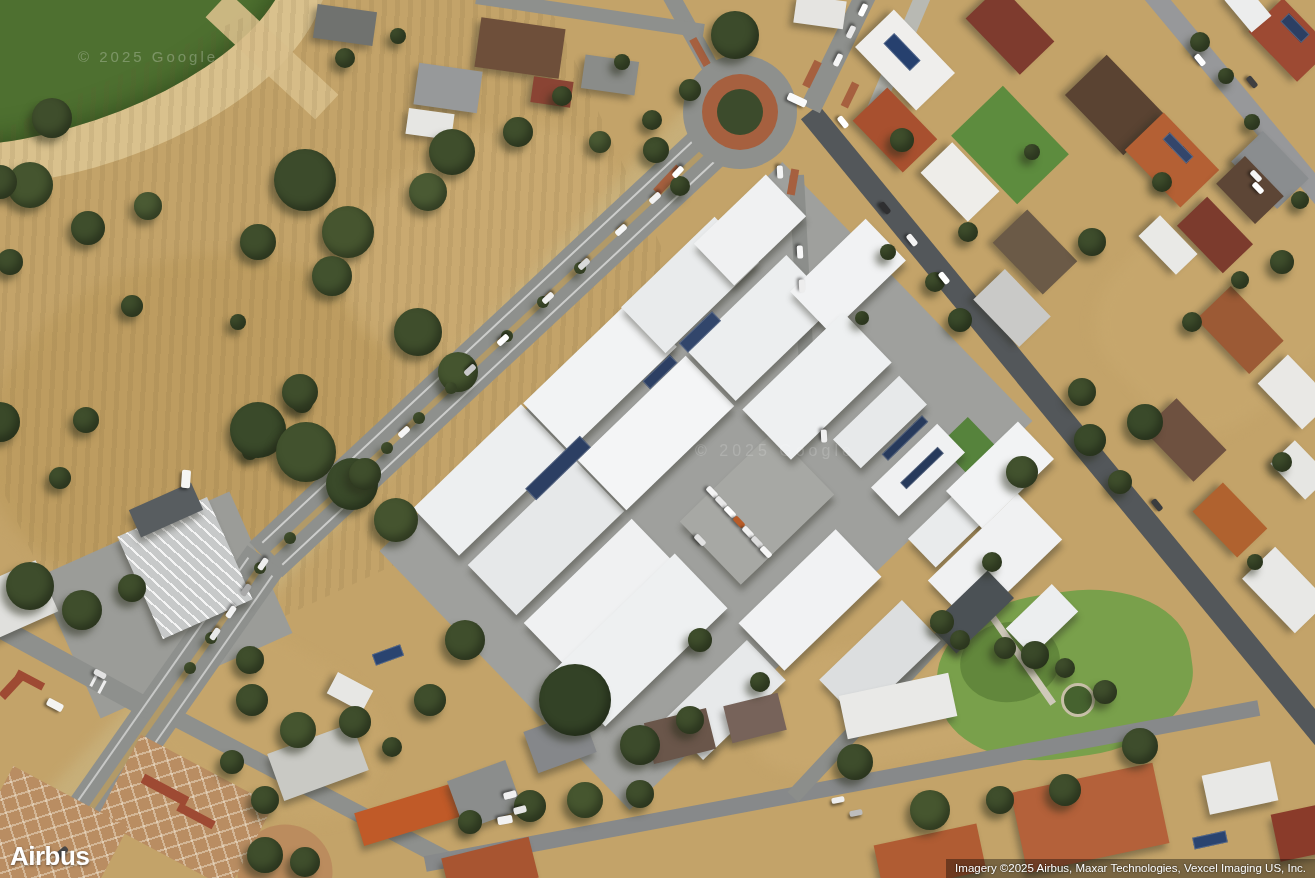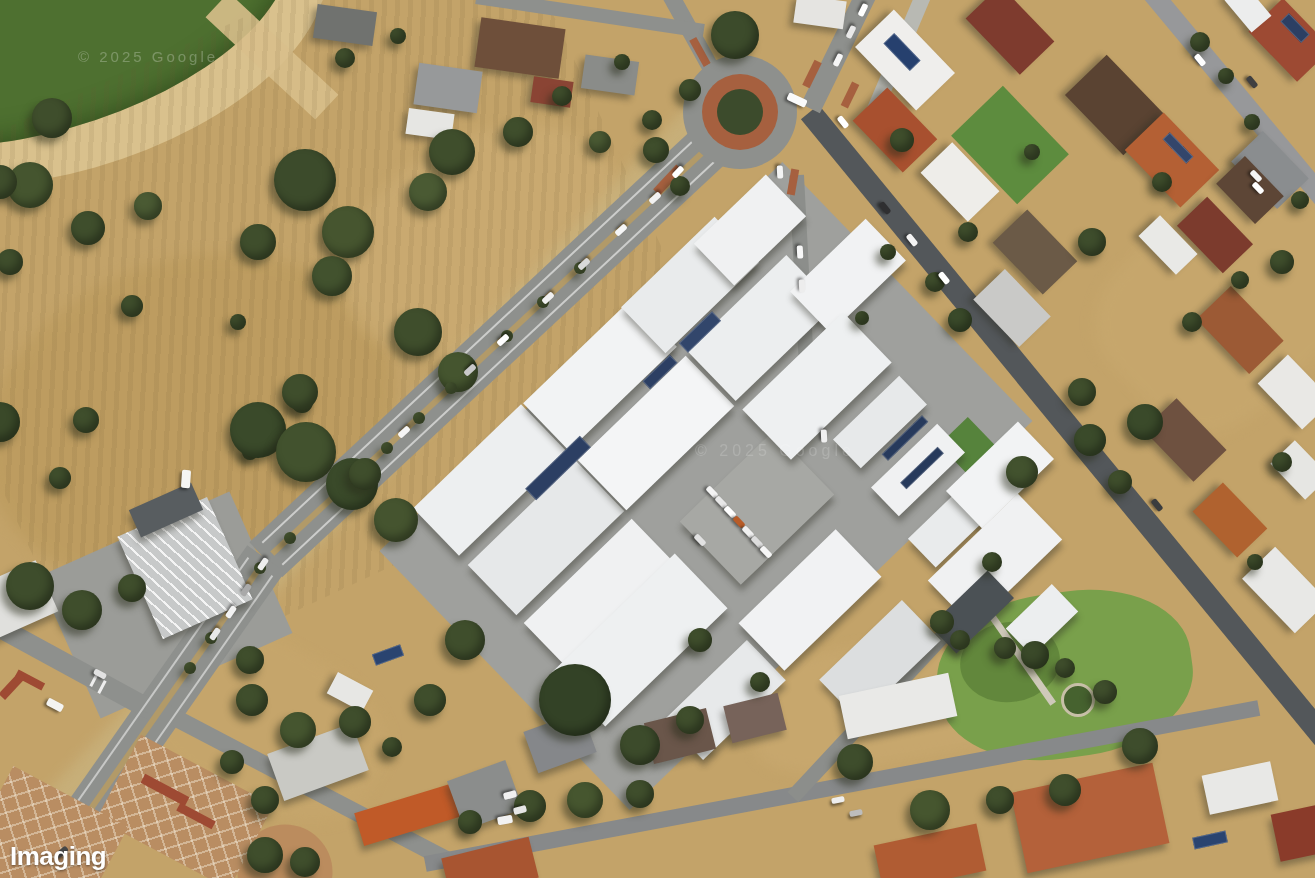--- a/index.html
+++ b/index.html
@@ -309,14 +309,15 @@
       <div class="el g-cars" style="left: 856px; top: 813px; width: 13px; height: 6px; transform: translate(-50%, -50%) rotate(-11deg); background-color: rgb(189, 189, 189);"></div>
       <div class="el g-cars" style="left: 186px; top: 479px; width: 9px; height: 18px; transform: translate(-50%, -50%) rotate(4deg); background-color: rgb(245, 245, 243);"></div>
       <div class="el g-cars" style="left: 510px; top: 795px; width: 7px; height: 13px; transform: translate(-50%, -50%) rotate(75deg); background-color: rgb(240, 240, 240);"></div>
       <div class="el g-cars" style="left: 520px; top: 810px; width: 7px; height: 13px; transform: translate(-50%, -50%) rotate(75deg); background-color: rgb(230, 230, 230);"></div>
       <div class="el g-cars" style="left: 505px; top: 820px; width: 8px; height: 15px; transform: translate(-50%, -50%) rotate(80deg); background-color: rgb(242, 242, 242);"></div>
     </div>
 
   <div class="wm" style="left:78px;top:48px">© 2025 Google</div>
   <div class="wm wm2" style="left:695px;top:442px">© 2025 Google</div>
 
-  <div class="google-logo">Imaging</div>
+  <div class="google-logo">Airbus</div>
+  <div class="attribution">Imagery ©2025 Airbus, Maxar Technologies, Vexcel Imaging US, Inc.</div>
 </div>
 
 </body></html>

